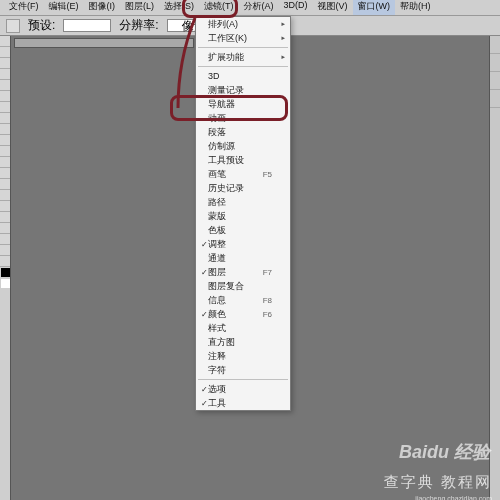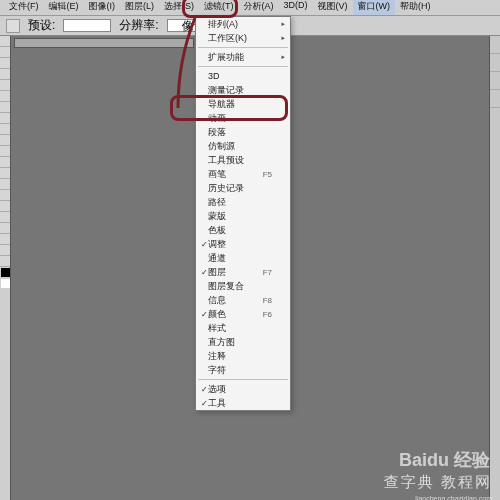--- a/index.html
+++ b/index.html
@@ -18,21 +18,21 @@
 .panelstrip .p{height:18px;border-bottom:1px solid #aaa}
 .ddmenu{position:absolute;left:195px;top:16px;width:96px;background:#f4f4f4;border:1px solid #7a7a7a;box-shadow:2px 2px 5px rgba(0,0,0,.25);font-size:9px;color:#222}
 .ddmenu .row{display:flex;align-items:center;height:14px;padding:0 6px 0 12px;position:relative}
 .ddmenu .row.sub::after{content:"▸";position:absolute;right:5px;font-size:7px;color:#555}
 .ddmenu .row.chk::before{content:"✓";position:absolute;left:5px;font-size:8px}
 .ddmenu .sep{height:0;border-top:1px solid #c0c0c0;margin:2px 2px}
 .ddmenu .hl{background:#2a6cd6;color:#fff}
 .ddmenu .hl::after{color:#fff}
 .ddmenu .sc{position:absolute;right:18px;font-size:8px;color:#666}
 .annot{position:absolute;border:3px solid #7a1f28;border-radius:8px;pointer-events:none}
-.wm1{position:absolute;right:10px;bottom:28px;color:rgba(255,255,255,.65);font-size:18px;font-weight:bold}
+.wm1{position:absolute;right:10px;bottom:36px;color:rgba(255,255,255,.65);font-size:18px;font-style:italic;font-weight:bold}
 .wm2{position:absolute;right:8px;bottom:8px;color:rgba(255,255,255,.75);font-size:15px;font-weight:normal;letter-spacing:2px}
 .wm3{position:absolute;right:8px;bottom:-2px;color:rgba(255,255,255,.7);font-size:7px}
 .canvasthumb{position:absolute;left:14px;top:2px;width:180px;height:10px;background:#a8a8a8;border:1px solid #555}
 </style>
 </head>
 <body>
 
 <div class="menubar">
   <span>文件(F)</span>
   <span>编辑(E)</span>

